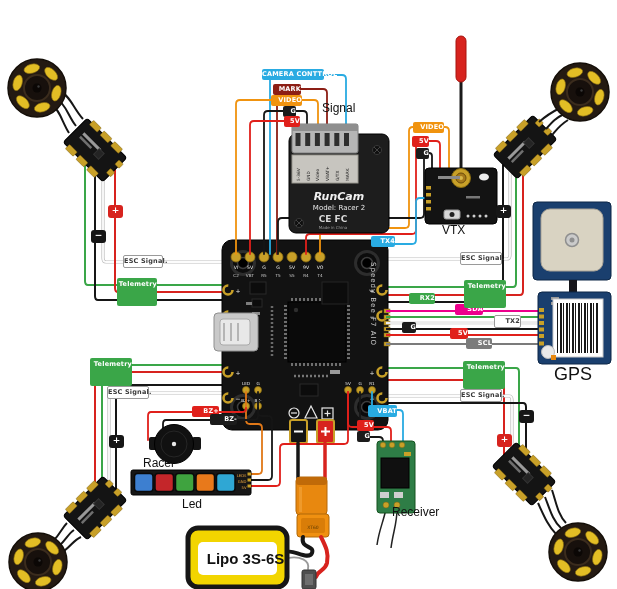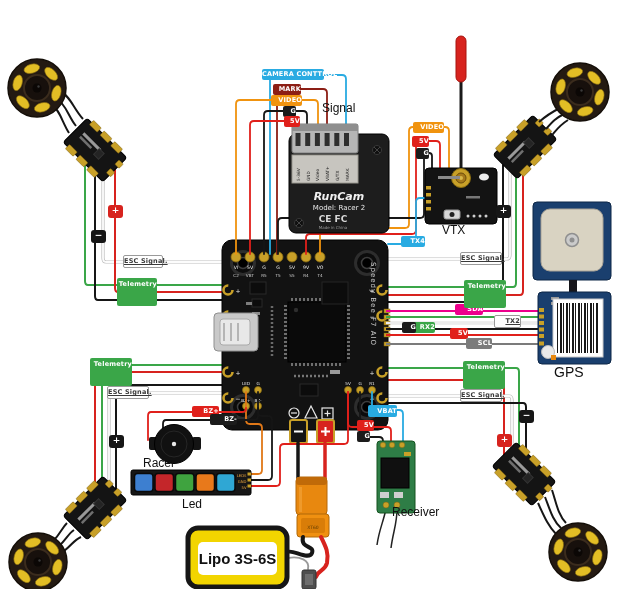--- a/index.html
+++ b/index.html
@@ -5,28 +5,28 @@
   html,body{margin:0;padding:0;background:#fff;}
   #stage{position:relative;width:617px;height:589px;background:#fff;overflow:hidden;
          font-family:"Liberation Sans",sans-serif;}
   #stage svg{position:absolute;left:0;top:0;}
   .lab{position:absolute;box-sizing:border-box;font:bold 6.5px "DejaVu Sans",sans-serif;
        color:#fff;text-align:right;border-radius:2px;height:11px;line-height:11px;
        letter-spacing:.2px;white-space:nowrap;}
   .blue{background:#29ABE2}.red{background:#E0201B}.maroon{background:#8C1E15}
   .orange{background:#F0930F}.green{background:#3AA648}.pink{background:#EC008C}
   .gray{background:#7B7B7B}.blk{background:#1B1B1B}
-  .wht{background:#fff;color:#3a3a3a;border:1px solid #9a9a9a;height:13px;line-height:11px;text-decoration:underline;}
+  .wht{background:#fff;color:#3a3a3a;border:1px solid #9a9a9a;height:13px;line-height:11px;}
   .grn13{height:28px;line-height:13px}
   .sgn{position:absolute;width:15px;height:13px;line-height:13px;text-align:center;
        font:bold 9px "DejaVu Sans",sans-serif;color:#fff;border-radius:3px;}
   .sgn-red{background:#D7231E}.sgn-blk{background:#161616}
   .cap{position:absolute;font:12px "Liberation Sans",sans-serif;color:#111;white-space:nowrap;}
   #lipo-label{position:absolute;left:198px;top:542px;width:79px;height:33px;display:flex;
-       align-items:center;justify-content:center;font:bold 15px "Liberation Sans",sans-serif;color:#111;}
+       align-items:center;justify-content:center;font:bold 15px "Liberation Sans",sans-serif;color:#111;padding-left:8px;}
   #barcode{position:absolute;left:557px;top:303px;width:42px;height:50px;
        background:repeating-linear-gradient(90deg,#181818 0 1px,#fff 1px 3px,#181818 3px 5px,#fff 5px 6px);}
 </style>
 </head>
 <body>
 
 <div id="stage">
 
 <svg width="617" height="589" viewBox="0 0 617 589">
   <defs>
@@ -446,24 +446,24 @@
 
 <div class="lab blue" style="left:262px;top:69px;width:62px">CAMERA CONTTROL</div>
 <div class="lab maroon" style="left:273px;top:84px;width:28px">MARK</div>
 <div class="lab orange" style="left:271px;top:95px;width:31px">VIDEO</div>
 <div class="lab blk" style="left:283px;top:106px;width:13px">G</div>
 <div class="lab red" style="left:284px;top:116px;width:16px">5V</div>
 
 <div class="lab orange" style="left:413px;top:122px;width:31px">VIDEO</div>
 <div class="lab red" style="left:412px;top:136px;width:17px">5V</div>
 <div class="lab blk" style="left:416px;top:148px;width:13px">G</div>
-<div class="lab blue" style="left:401px;top:236px;width:24px">TX4</div>
+<div class="lab blue" style="left:371px;top:236px;width:24px">TX4</div>
 
 <div class="lab pink" style="left:455px;top:304px;width:28px">SDA</div>
-<div class="lab green" style="left:409px;top:322px;width:26px">RX2</div>
+<div class="lab green" style="left:409px;top:293px;width:26px">RX2</div>
 <div class="lab blk" style="left:402px;top:322px;width:14px">G</div>
 <div class="lab wht" style="left:494px;top:315px;width:27px">TX2</div>
 <div class="lab red" style="left:450px;top:328px;width:18px">5V</div>
 <div class="lab gray" style="left:466px;top:338px;width:26px">SCL</div>
 
 <div class="lab blue" style="left:368px;top:405px;width:29px;height:12px;line-height:12px">VBAT</div>
 <div class="lab red" style="left:357px;top:420px;width:17px">5V</div>
 <div class="lab blk" style="left:357px;top:431px;width:13px">G</div>
 
 <div class="lab red" style="left:192px;top:406px;width:27px">BZ+</div>
@@ -481,20 +481,20 @@
 
 <div class="sgn sgn-red" style="left:108px;top:205px">+</div>
 <div class="sgn sgn-blk" style="left:91px;top:230px">−</div>
 <div class="sgn sgn-blk" style="left:496px;top:205px">+</div>
 <div class="sgn sgn-blk" style="left:109px;top:435px">+</div>
 <div class="sgn sgn-blk" style="left:519px;top:410px">−</div>
 <div class="sgn sgn-red" style="left:497px;top:434px">+</div>
 
 <div class="cap" style="left:322px;top:101px">Signal</div>
 <div class="cap" style="left:442px;top:223px">VTX</div>
-<div class="cap" style="left:554px;top:364px;font-size:14px">GPS</div>
+<div class="cap" style="left:554px;top:364px;font-size:18px">GPS</div>
 <div class="cap" style="left:392px;top:505px">Receiver</div>
 <div class="cap" style="left:143px;top:456px">Racer</div>
 <div class="cap" style="left:182px;top:497px">Led</div>
 <div id="lipo-label">Lipo 3S-6S</div>
 <div id="barcode"></div>
 
 </div>
 
 </body></html>

